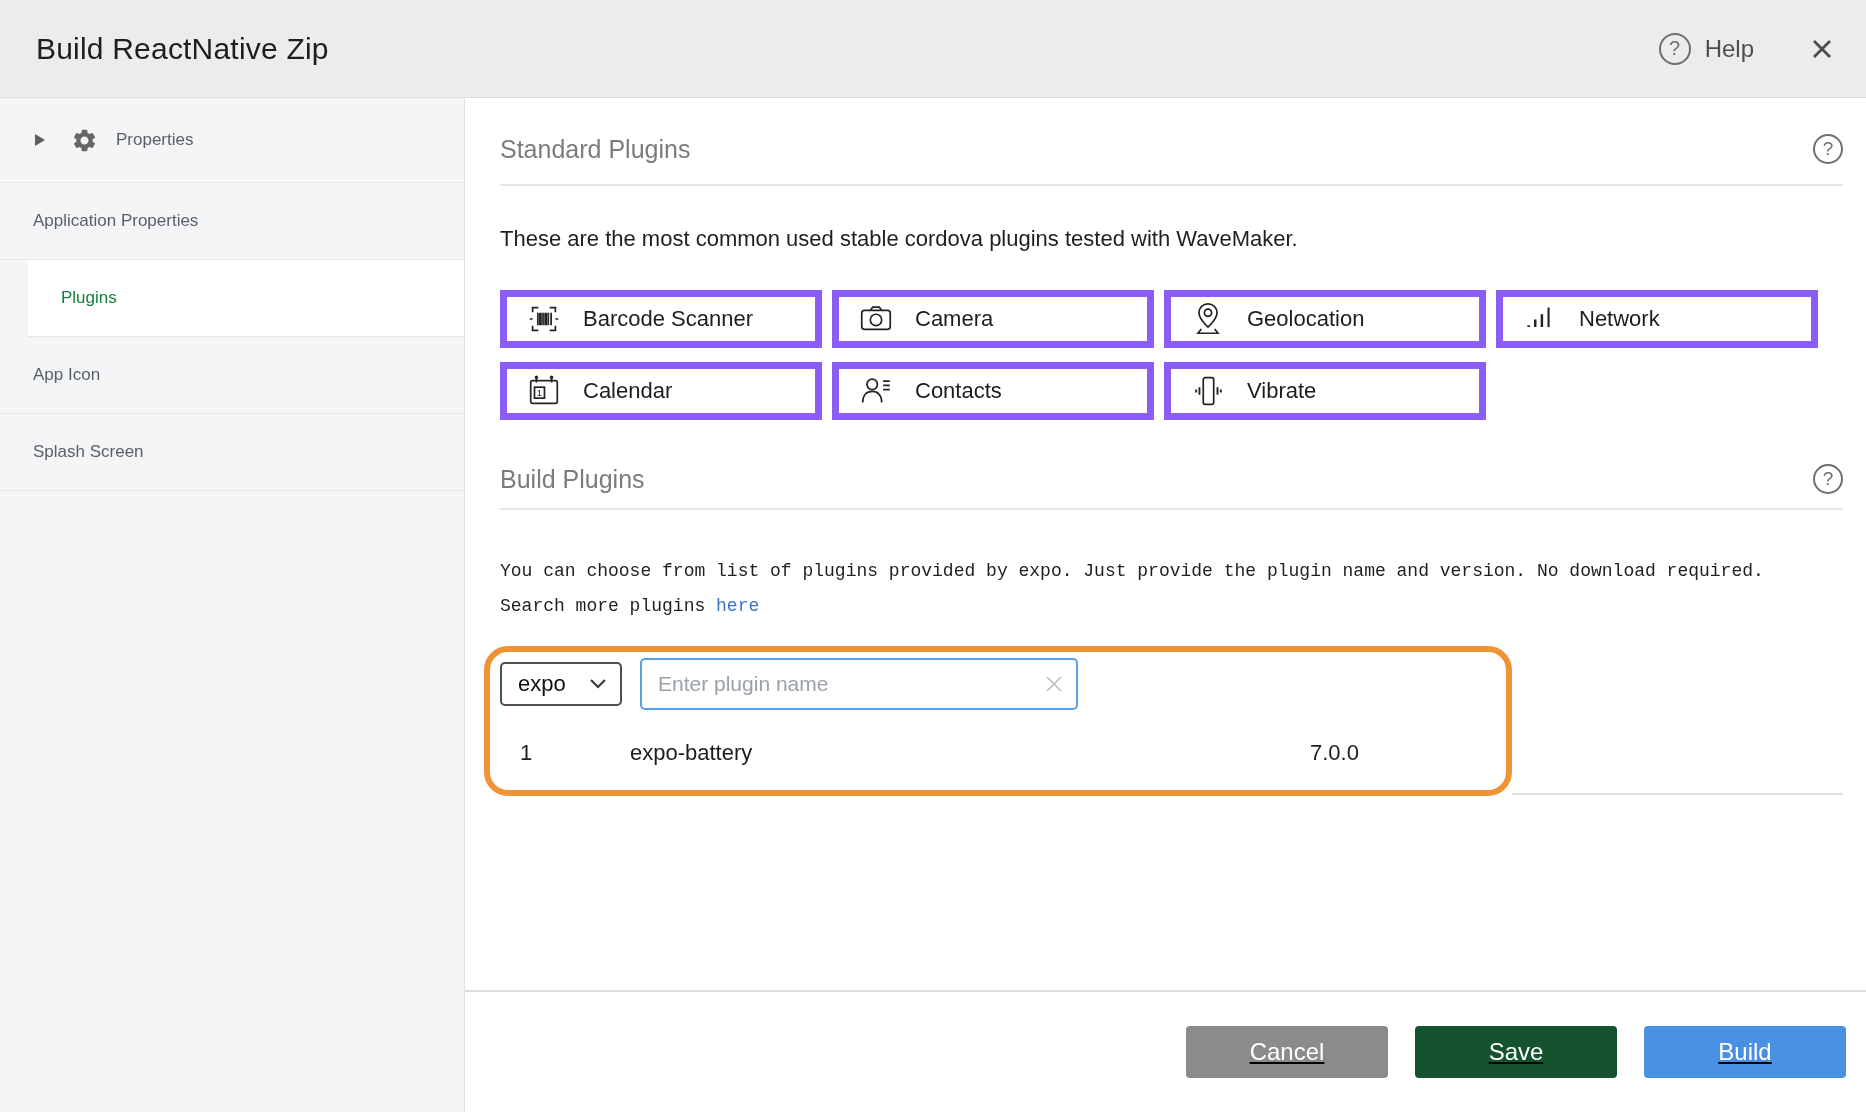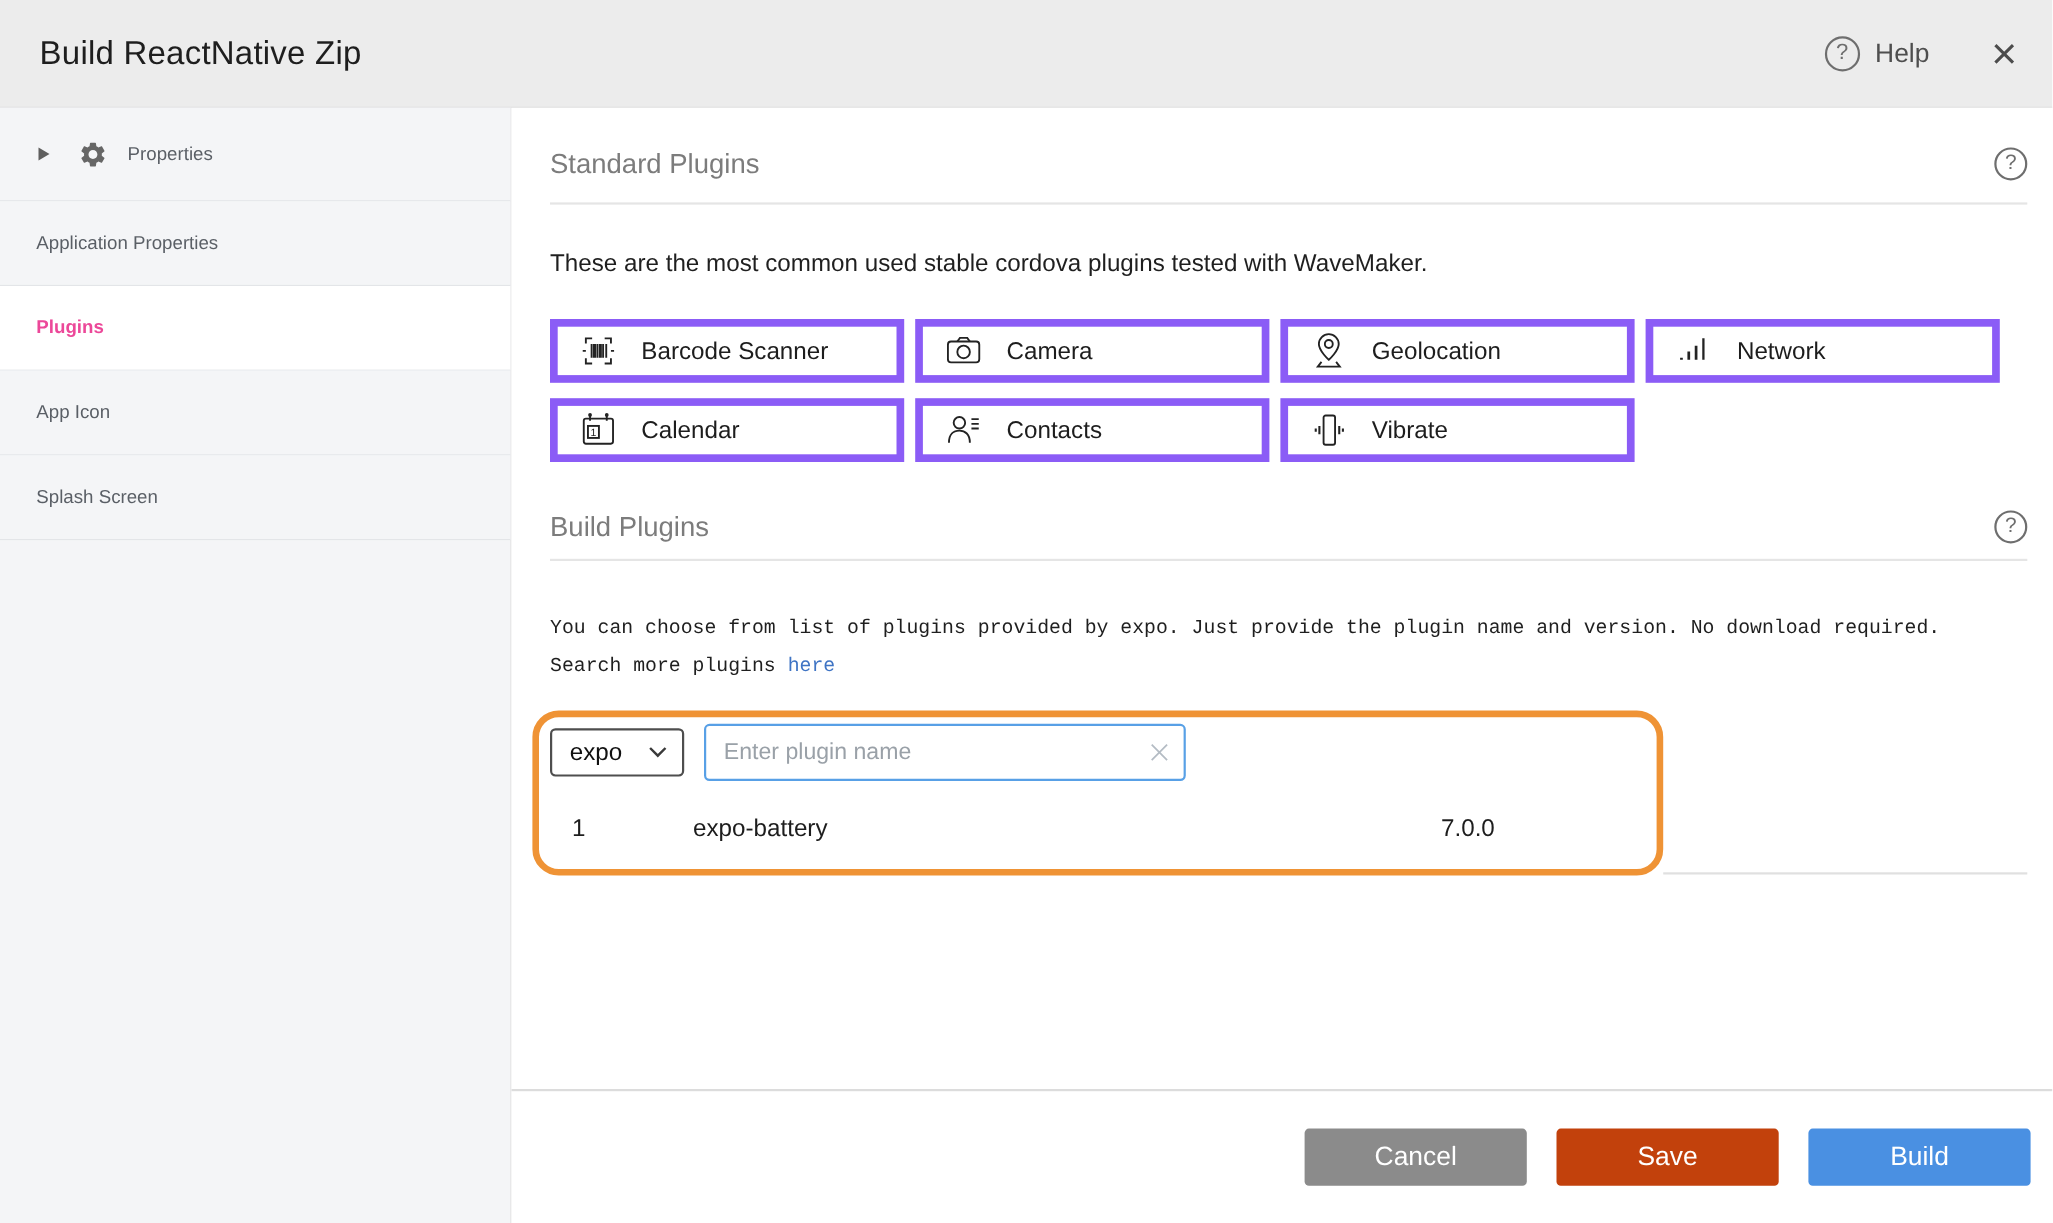--- a/index.html
+++ b/index.html
@@ -16,21 +16,21 @@
             display:flex;align-items:center;justify-content:center;box-sizing:border-box;}
   .help-label{font-size:24px;color:#4e4e4e;}
   .close-button{width:36px;height:36px;display:flex;align-items:center;justify-content:center;cursor:pointer;}
 
   
   .body-row{flex:1;display:flex;min-height:0;}
   .sidebar{flex:0 0 465px;background:#f4f5f7;border-right:1px solid #e0e0e0;box-sizing:border-box;}
   .nav-item{display:flex;align-items:center;height:77px;padding-left:33px;border-bottom:1px solid #e3e5e8;
             font-size:17px;color:#5a5f66;box-sizing:border-box;cursor:pointer;background:#f4f5f7;}
   .nav-item.first{height:85px;}
-  .nav-item.active{background:#fff;color:#ec4899;font-weight:700;}
+  .nav-item.active{background:#fff;color:#15803d;font-weight:400;margin-left:28px;}
   .caret{margin-right:24px;display:flex;}
   .gear{margin-right:18px;display:flex;}
 
   .content{flex:1;display:flex;flex-direction:column;background:#fff;min-width:0;}
   .content-scroll{flex:1;padding-left:35px;padding-right:23px;}
 
   .section-head{display:flex;align-items:center;justify-content:space-between;}
   .section-head.sp{margin-top:36px;}
   .section-head.mp{margin-top:44px;}
   .section-title{font-size:25px;color:#7c7c7c;}
@@ -61,25 +61,25 @@
   .plugin-input{width:438px;height:52px;border:2px solid #58a0e6;border-radius:5px;box-sizing:border-box;
                 padding:0 46px 0 16px;font-size:21px;color:#333;font-family:inherit;outline:none;}
   .plugin-input::placeholder{color:#9aa1a8;}
   .clear-x{position:absolute;right:12px;top:50%;transform:translateY(-50%);cursor:pointer;display:flex;}
   .plugin-row{display:flex;margin-top:30px;padding-left:20px;font-size:22px;color:#1d1d1d;}
   .col-index{width:110px;}
   .col-name{width:680px;}
   .trailing-line{position:absolute;left:1012px;right:0;top:147px;border-bottom:2px solid #e0e0e0;}
 
   .footer{flex:0 0 122px;border-top:2px solid #dcdcdc;display:flex;align-items:center;justify-content:flex-end;
-          gap:27px;padding-right:20px;box-sizing:border-box;}
+          gap:27px;padding-right:20px;box-sizing:border-box;text-decoration:underline;}
   .btn{width:202px;height:52px;border:none;border-radius:4px;font-size:24px;color:#fff;cursor:pointer;
        display:flex;align-items:center;justify-content:center;font-family:inherit;}
   .btn-cancel{background:#8b8b8b;}
-  .btn-save{background:#c2410c;}
+  .btn-save{background:#14532d;}
   .btn-build{background:#4a90e2;}
 </style>
 </head>
 <body>
 
 <div class="app">
 
   <div class="titlebar">
     <div class="title">Build ReactNative Zip</div>
     <div class="titlebar-right">

